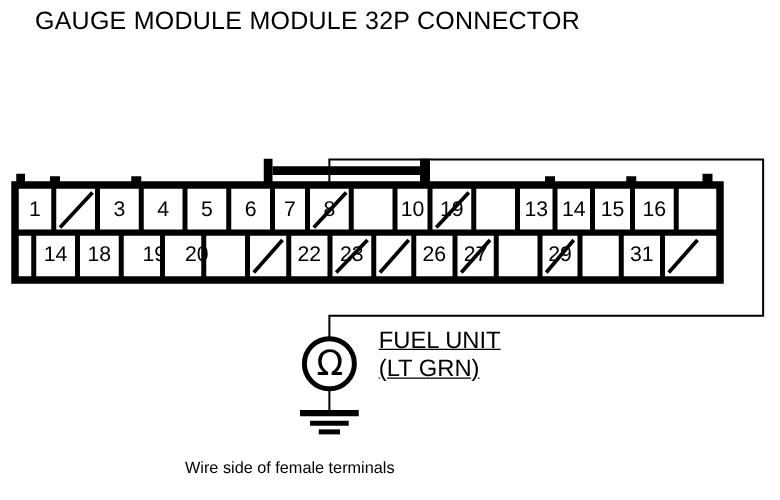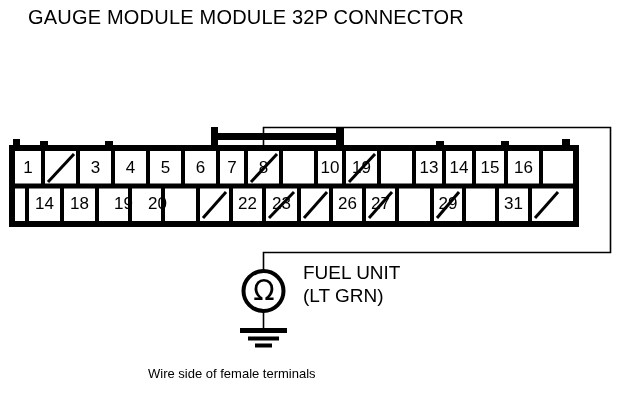--- a/index.html
+++ b/index.html
@@ -36,20 +36,21 @@
     font-size: 13px;
     white-space: nowrap;
   }
   .meter-label {
     position: absolute;
     left: 303px;
     top: 261px;
     font-size: 19px;
     line-height: 23px;
     white-space: nowrap;
+    text-decoration: underline;
   }
   .meter-label .l2 { display: block; }
 
   
   #connector-svg, #wire-svg {
     position: absolute;
     left: 0; top: 0;
     width: 624px;
     height: 400px;
   }

